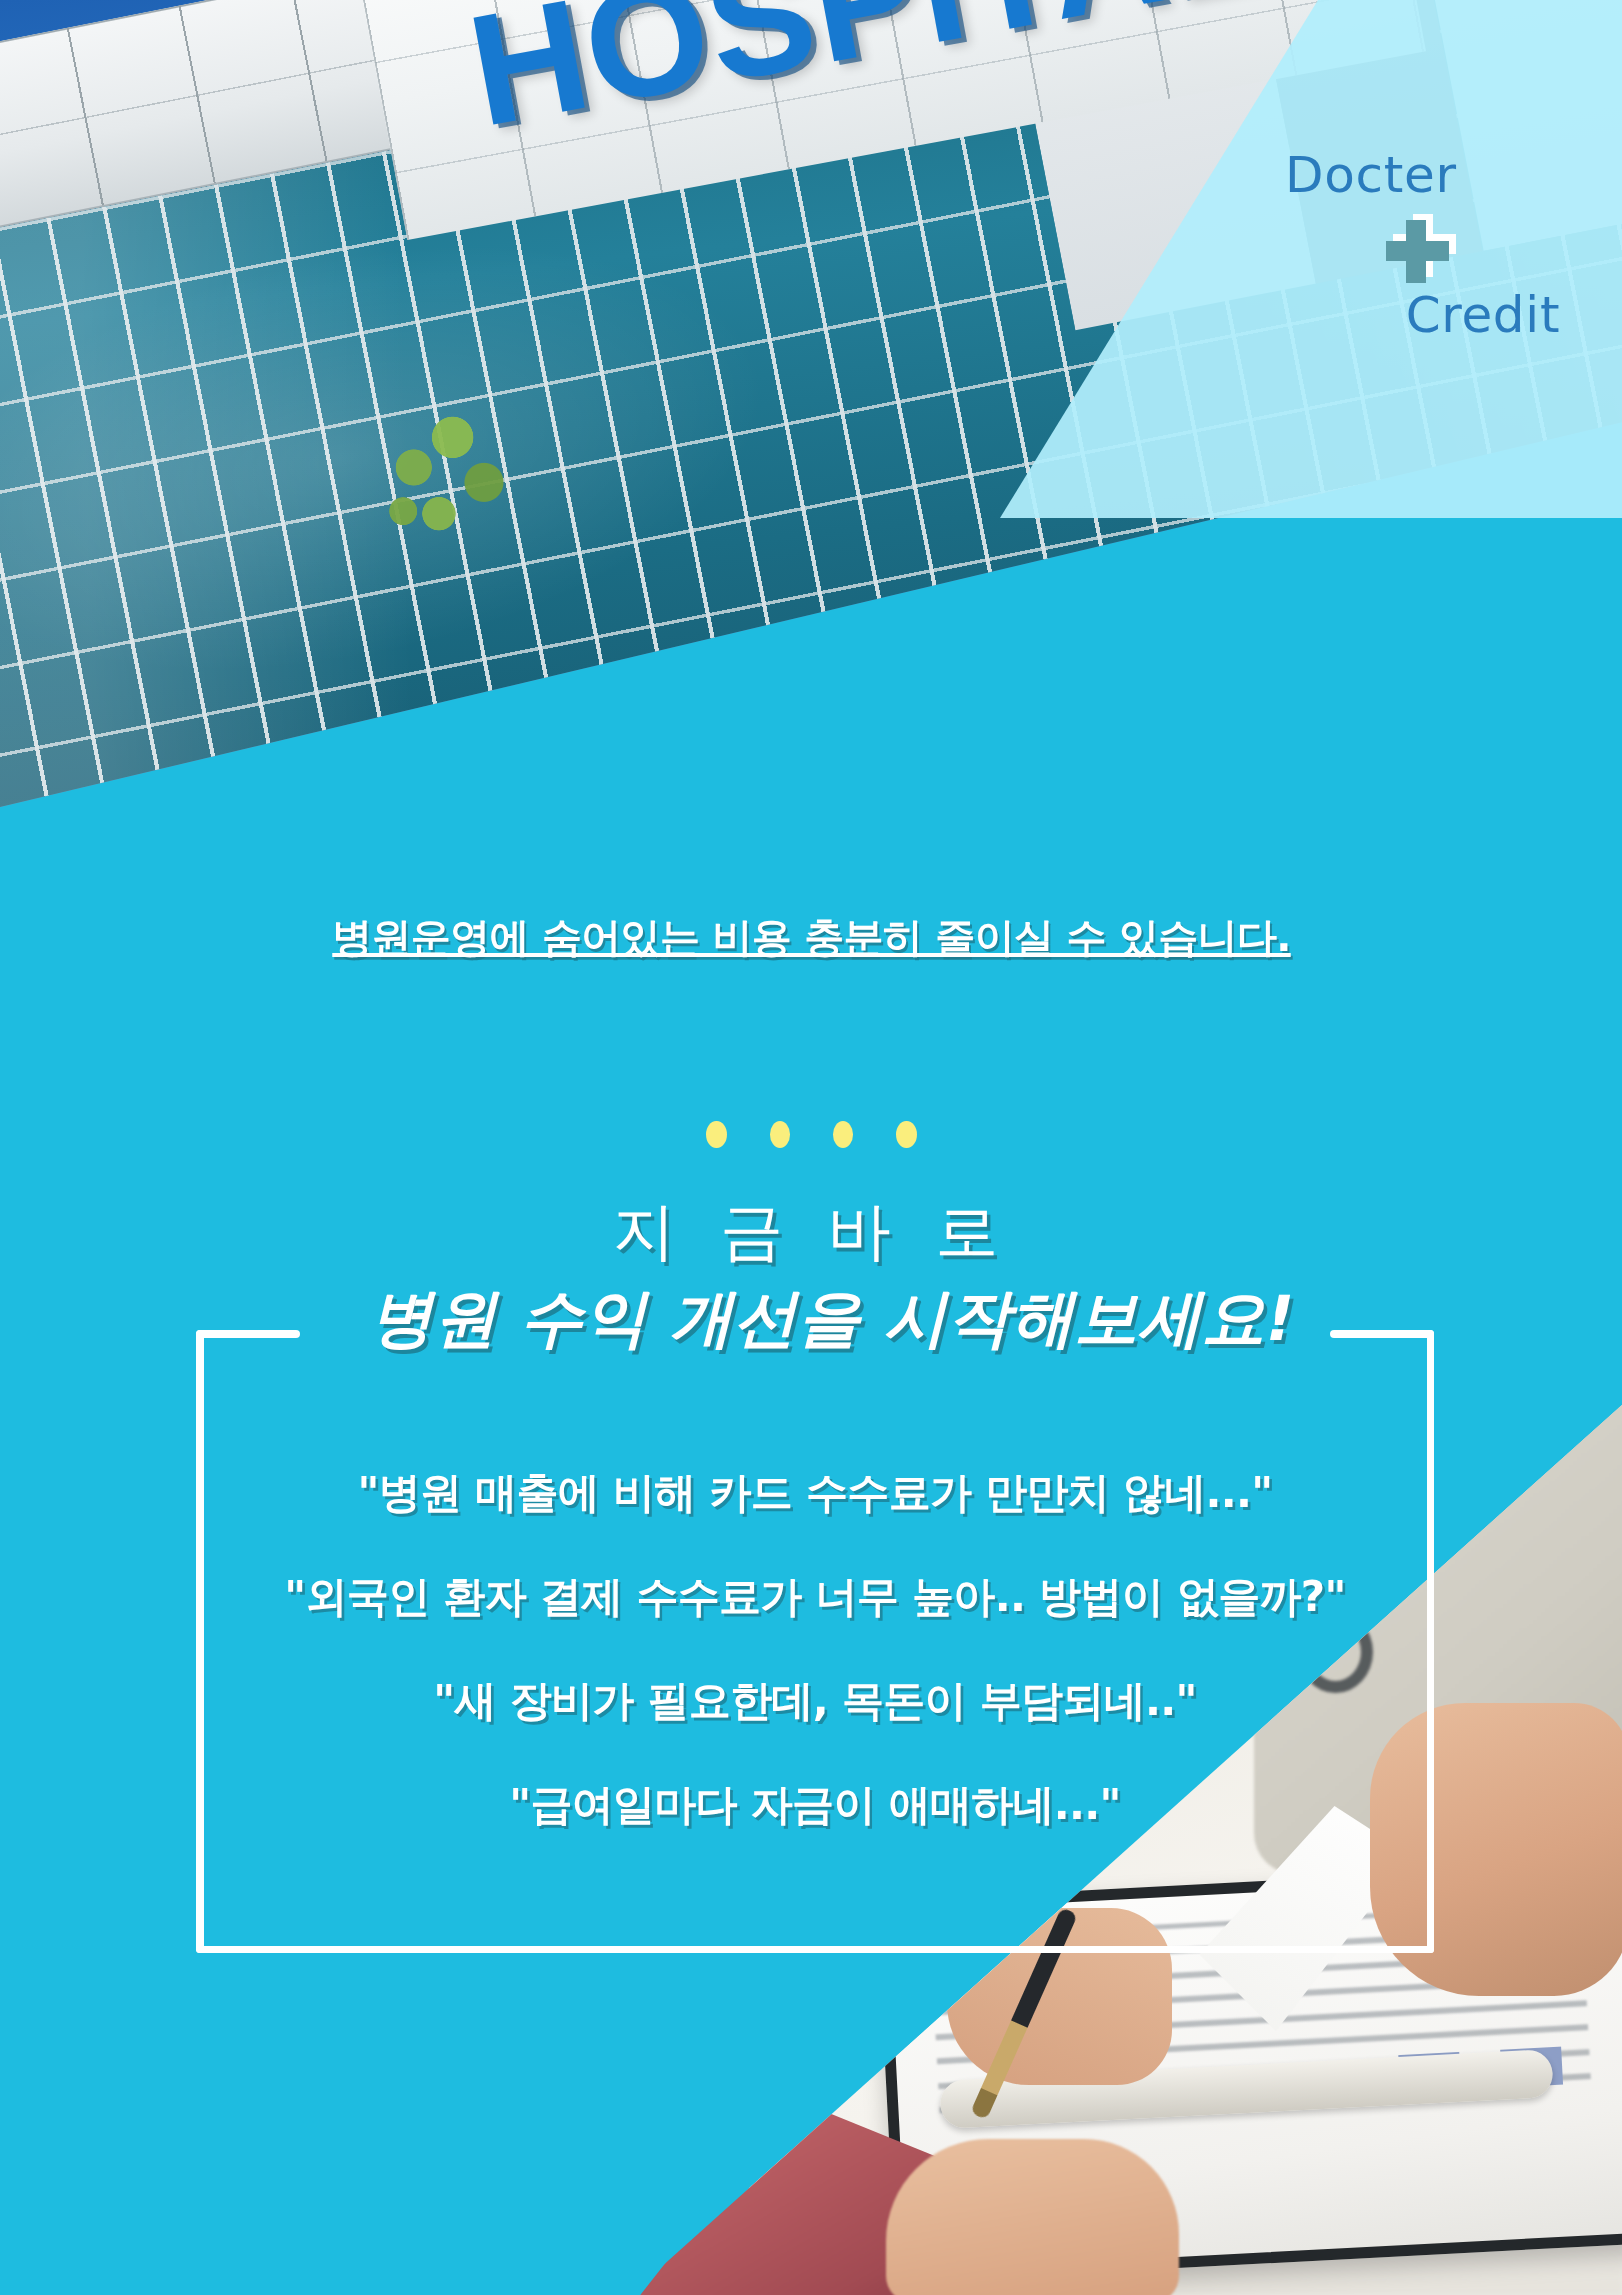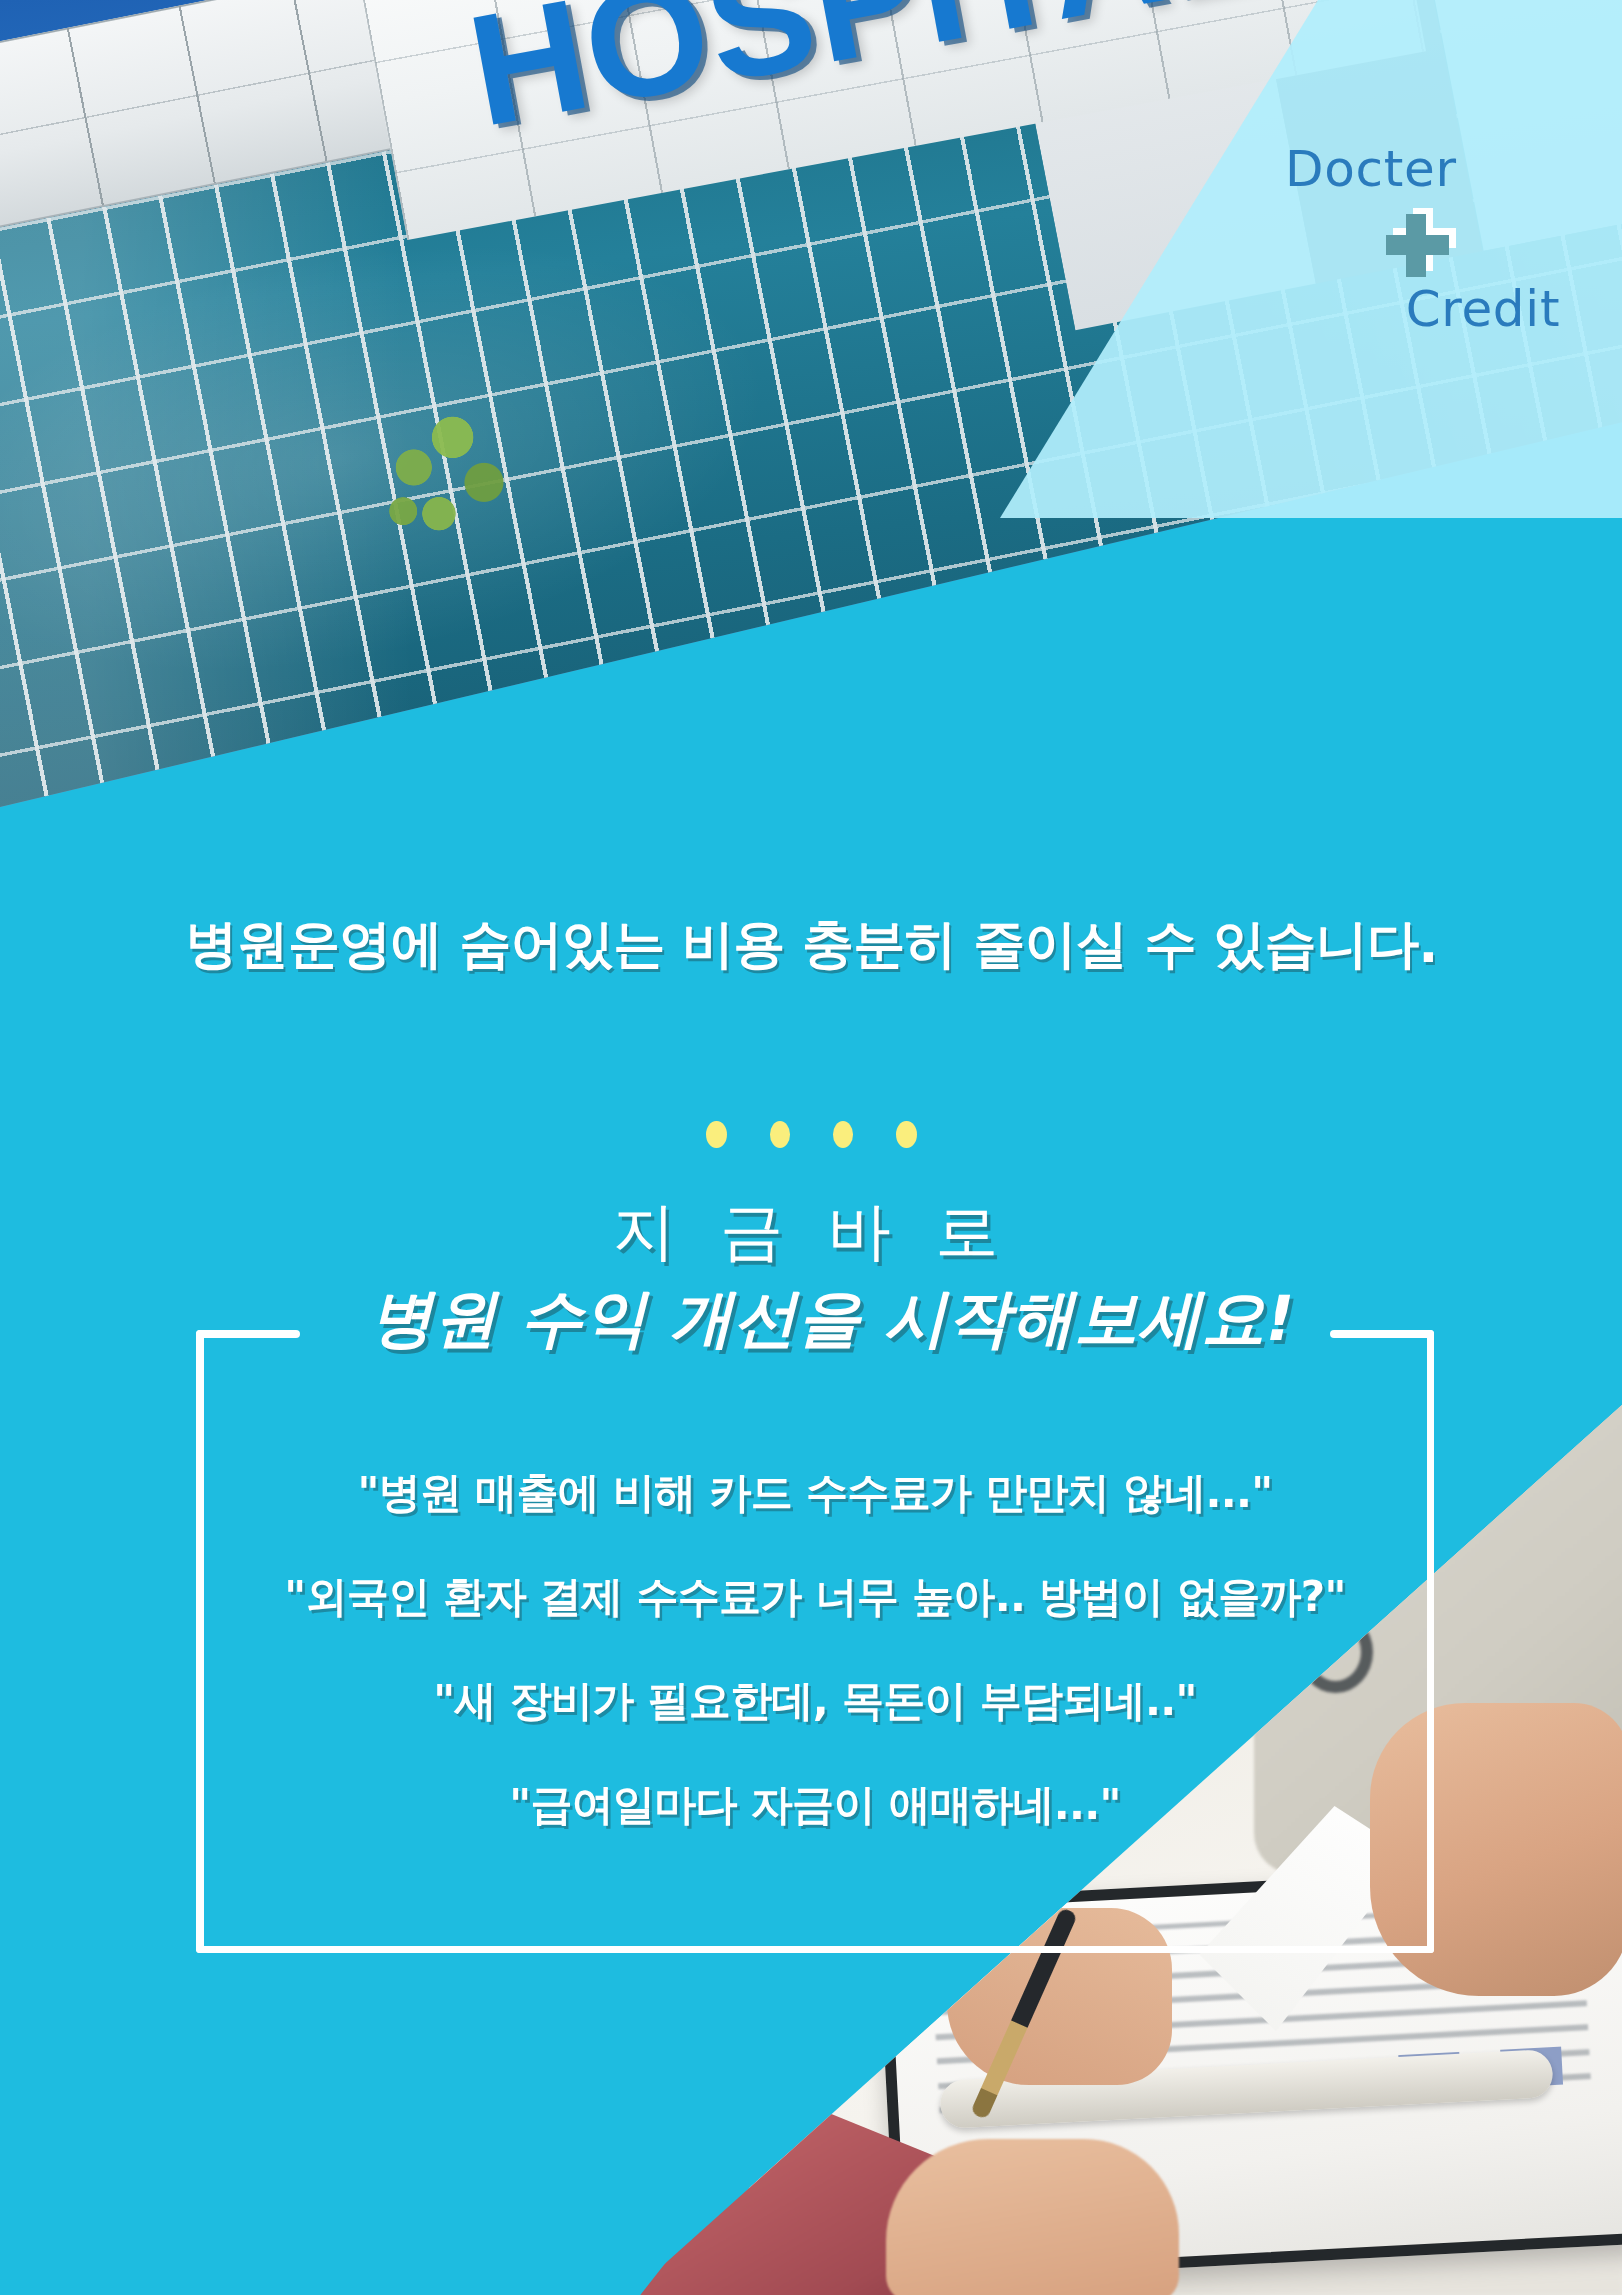--- a/index.html
+++ b/index.html
@@ -107,21 +107,21 @@
   }
 
   
   .logo-panel{
     position:absolute;left:0;top:0;width:1623px;height:613px;
     -webkit-clip-path:polygon(1318px 0, 1623px 0, 1623px 518px, 1000px 518px);
     clip-path:polygon(1318px 0, 1623px 0, 1623px 518px, 1000px 518px);
     background:rgba(176,238,252,.93);
   }
   .logo{
-    position:absolute;left:1281px;top:140px;width:286px;height:238px;
+    position:absolute;left:1281px;top:146px;width:286px;height:238px;
     text-align:center;
   }
   .logo .word{
     font-size:50px;font-weight:400;color:#2a7bbd;letter-spacing:0.7px;
     font-family:"DejaVu Sans","Liberation Sans",sans-serif;
   }
   .logo .word.docter{text-align:left;padding-left:4.1px;}
   .logo .word.credit{text-align:right;padding-right:6.8px;}
   .logo .cross{
     position:relative;width:63px;height:63px;margin:9.5px auto;
@@ -242,24 +242,25 @@
     text-align:center;
     font-size:155px;line-height:1;font-weight:bold;
     color:#f6ef80;
     letter-spacing:8.2px;
     text-shadow:7.5px 8.9px 0 #2a8a9e;
     font-family:"DejaVu Sans","Liberation Sans",sans-serif;
   }
   .subhead{
     position:absolute;left:0;right:0;top:910px;
     text-align:center;
-    font-size:52px;font-weight:bold;color:#ffffff;
+    font-size:40px;font-weight:bold;color:#ffffff;
     letter-spacing:-0.7px;
     text-shadow:2px 2.7px 0 rgba(28,120,140,.75);
     font-family:"DejaVu Sans","Liberation Sans",sans-serif;
+    text-decoration:underline;
   }
   .dots{
     position:absolute;left:0;right:0;top:1121px;
     display:flex;justify-content:center;gap:43px;
   }
   .dot{width:20.4px;height:27px;border-radius:50%;background:#faee7d;}
 
   .cta1{
     position:absolute;left:0;right:0;top:1189px;
     text-align:center;

